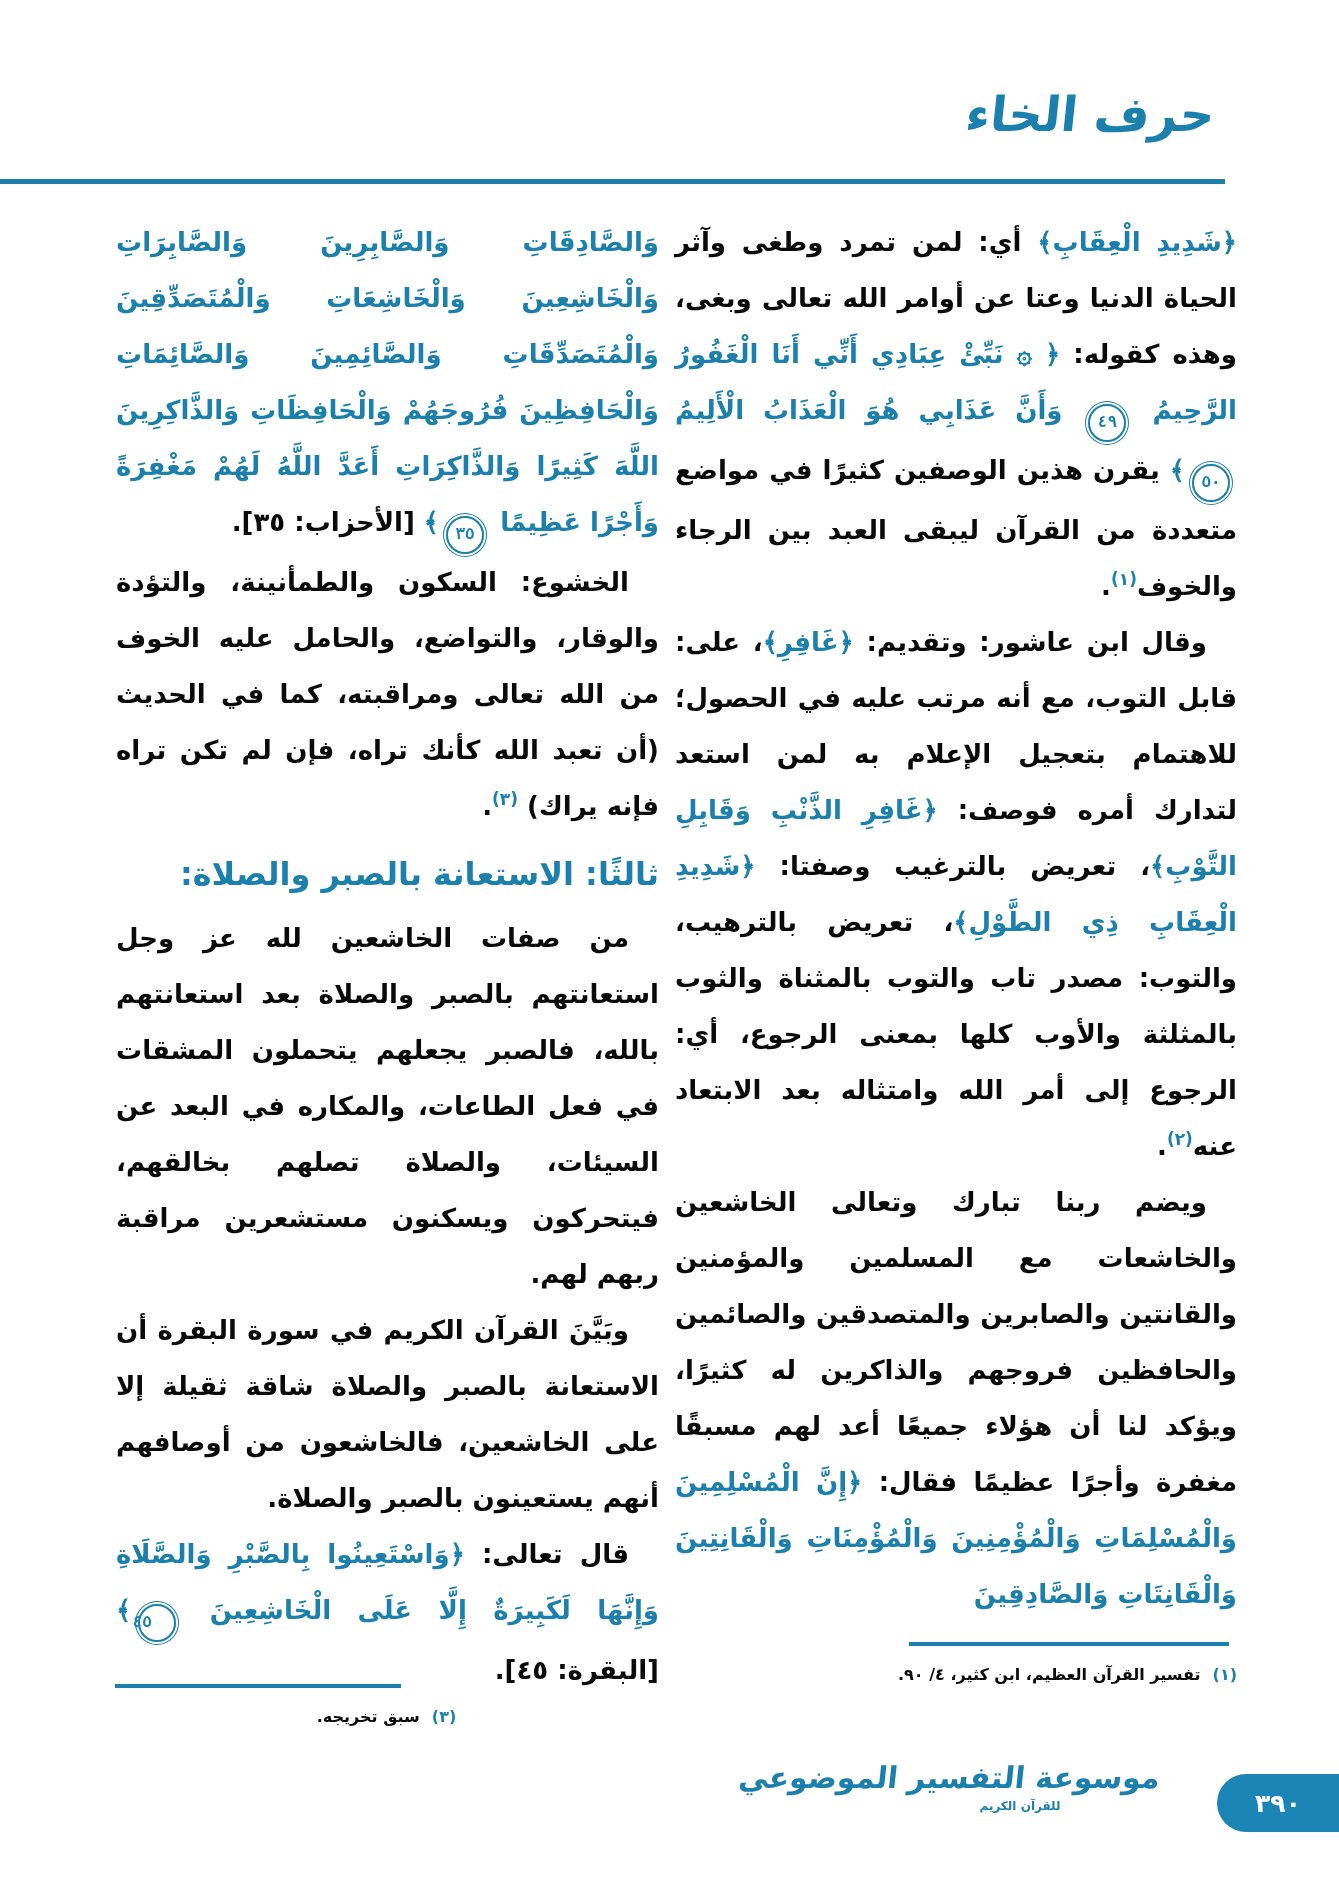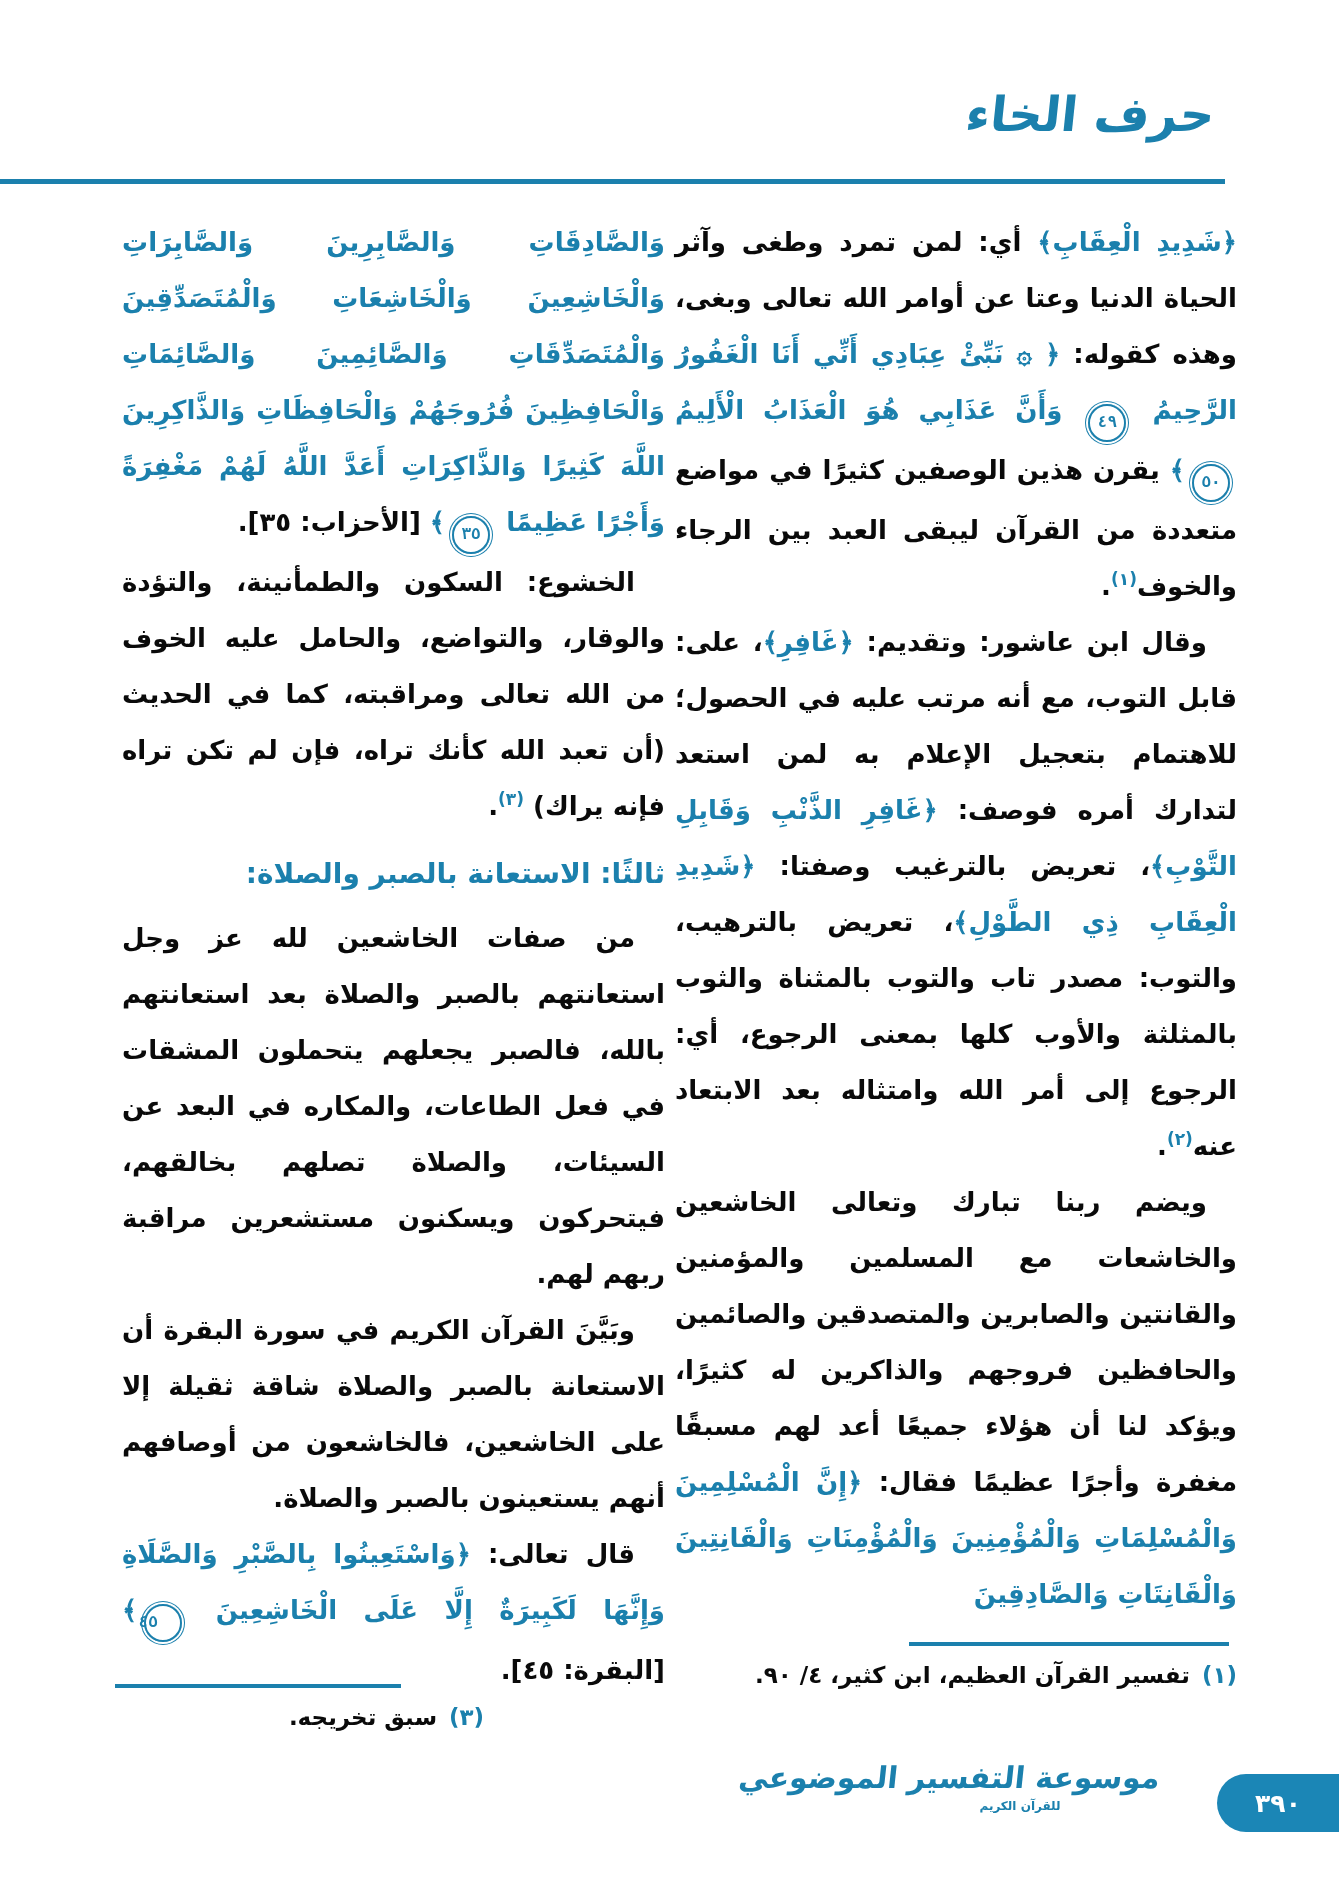--- a/index.html
+++ b/index.html
@@ -38,34 +38,34 @@
   .col{
     position:absolute;
     top:214px;
     font-size:26px;
     line-height:56px;
     color:var(--ink);
     font-weight:700;
     text-align:justify;
   }
   .col-right{right:102px;width:562px;}
-  .col-left{left:122px;width:543px;}
+  .col-left{left:116px;width:543px;}
   .col p{margin:0;}
   .para.indent{text-indent:30px;}
   .quran{color:var(--accent);}
   .fnmark{
     color:var(--accent);
     font-size:17px;
     vertical-align:super;
     line-height:0;
   }
   .heading{
     color:var(--accent);
     text-align:right;
-    font-size:28px;
+    font-size:32px;
     margin:12px 0 8px 0 !important;
   }
   .aya{
     display:inline-flex;
     align-items:center;
     justify-content:center;
     width:34px;
     height:34px;
     border:2px solid var(--accent);
     border-radius:50%;
@@ -73,21 +73,21 @@
     color:var(--accent);
     font-size:16px;
     line-height:1;
     vertical-align:-8px;
     margin:0 7px;
     flex:0 0 auto;
     font-family:Liberation Mono, monospace;
   }
   .footnotes{
     position:absolute;
-    font-size:23px;
+    font-size:16px;
     line-height:42px;
     font-weight:700;
     color:var(--ink);
     text-align:right;
   }
   .fn-right{right:102px;top:1642px;width:562px;}
   .fn-left{left:115px;top:1684px;width:543px;text-align:center;}
   .fn-sep{
     height:4px;
     background:var(--accent);

